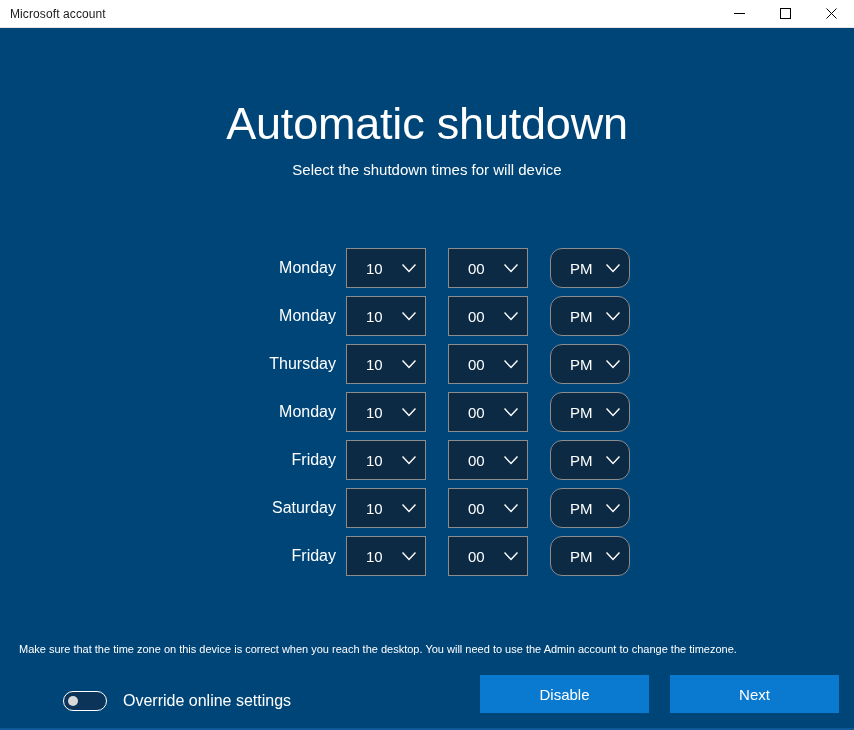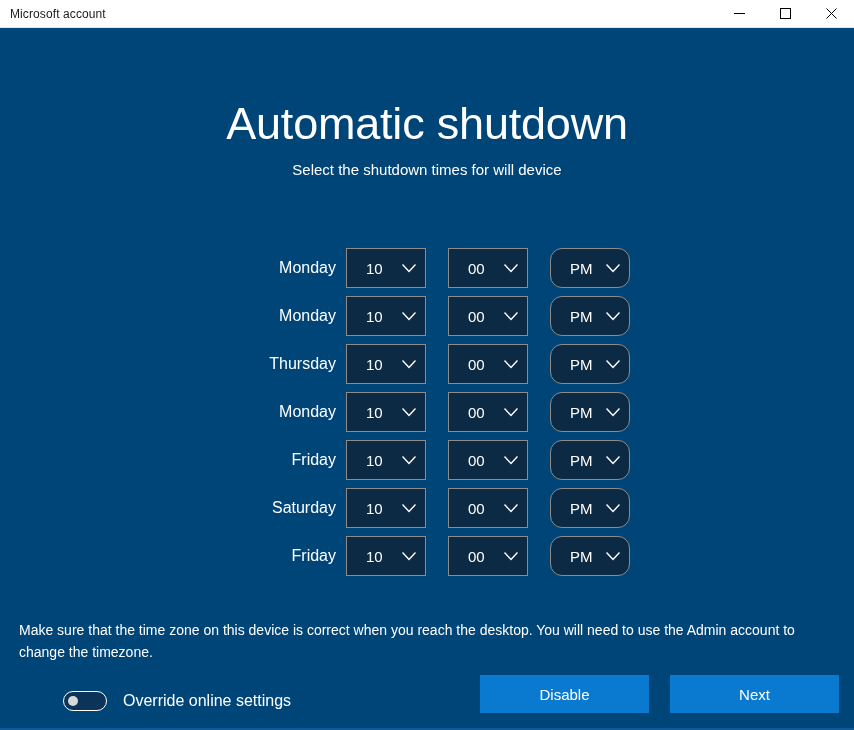--- a/index.html
+++ b/index.html
@@ -138,23 +138,23 @@
     display: flex;
     align-items: center;
     pointer-events: none;
   }
   .combo-chevron svg { display: block; }
 
   
   .note {
     position: absolute;
     left: 19px;
-    top: 578px;
+    top: 602px;
     width: 820px;
-    font-size: 14px;
+    font-size: 11px;
     line-height: 1.55;
     color: #ffffff;
   }
 
   
   .footer {
     position: absolute;
     left: 0;
     bottom: 0;
     width: 854px;

